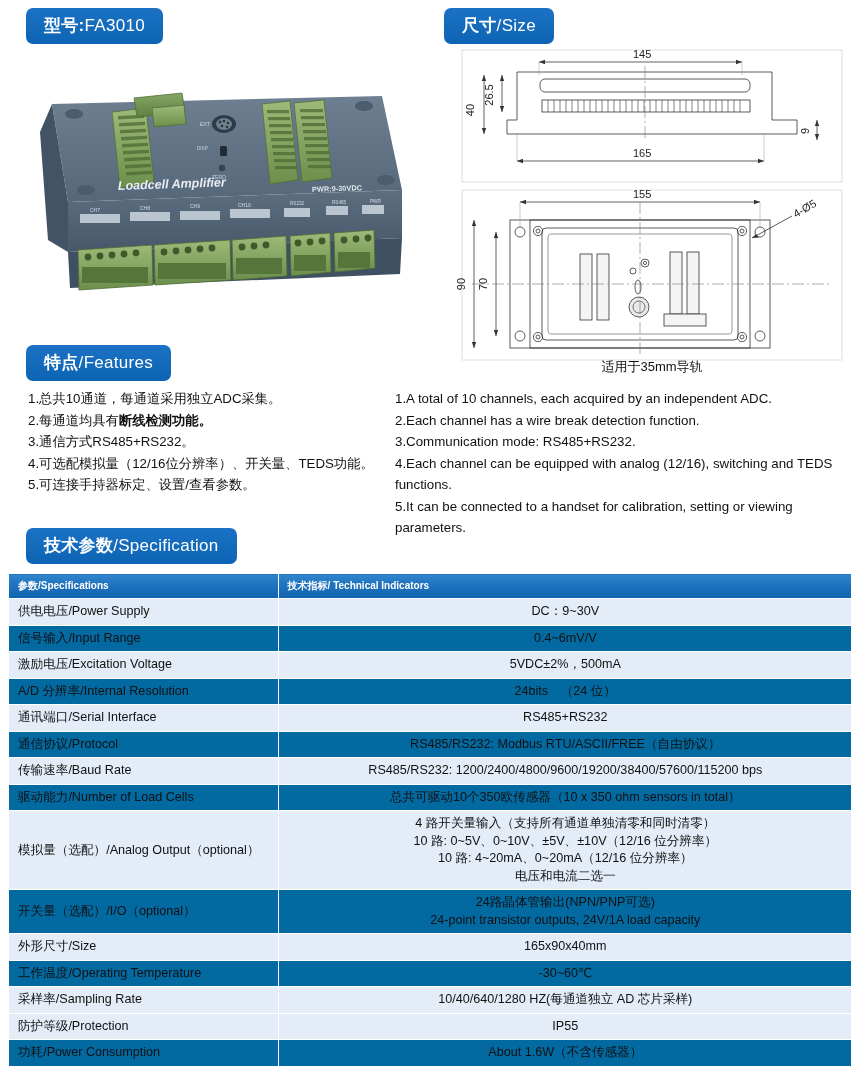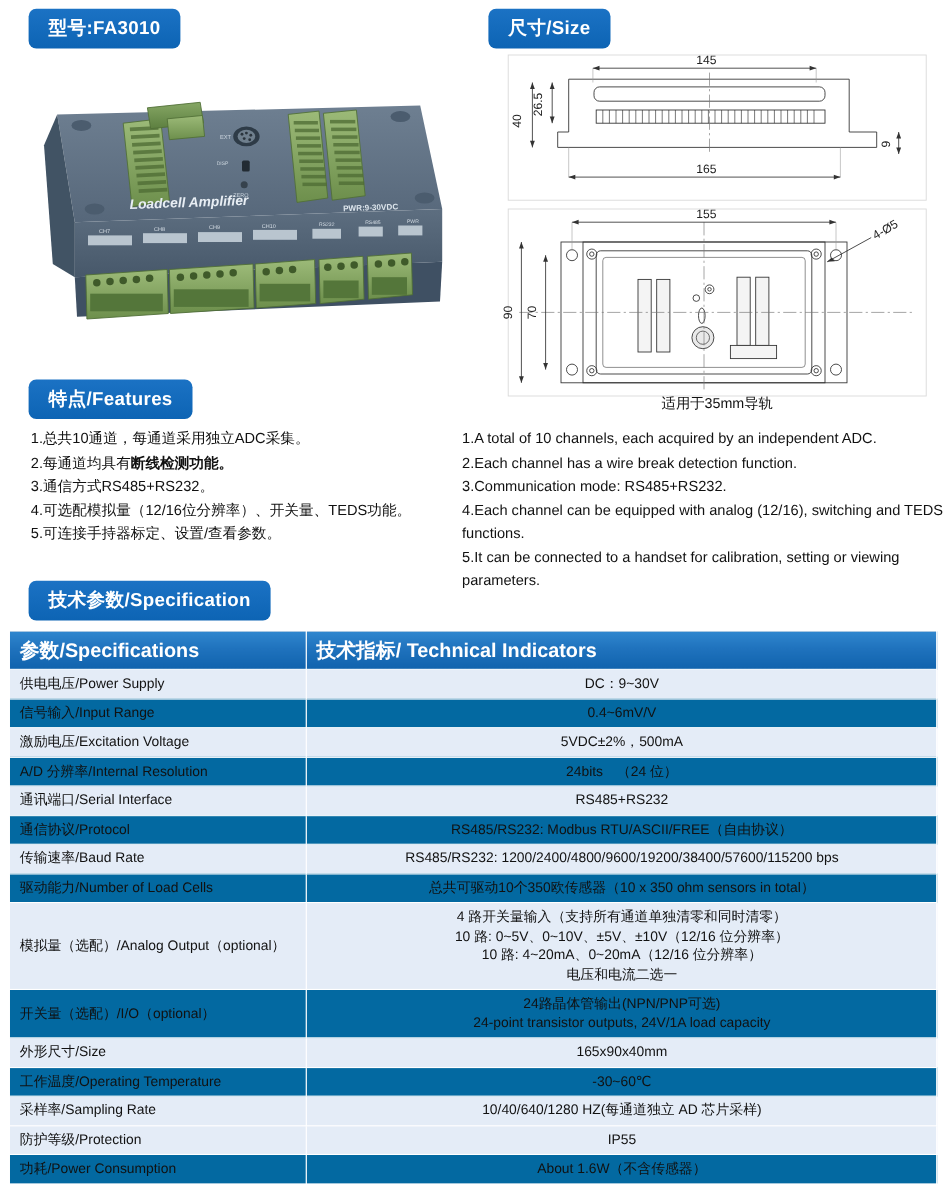--- a/index.html
+++ b/index.html
@@ -19,21 +19,21 @@
     background: linear-gradient(to bottom, #1b72c4, #0d64b4);
     color: #ffffff;
     border-radius: 7px;
     padding: 6px 18px 7px 18px;
     font-size: 17px;
     font-weight: bold;
     letter-spacing: 0.3px;
     white-space: nowrap;
   }
   .badge .cn { font-weight: bold; }
-  .badge .en { font-weight: bold; }
+  .badge .en { font-weight: normal; }
 
   #model-badge { position: absolute; left: 26px; top: 8px; }
   #size-badge  { position: absolute; left: 444px; top: 8px; }
   #features-badge { position: absolute; left: 26px; top: 345px; }
   #spec-badge  { position: absolute; left: 26px; top: 528px; }
 
   
   #product-photo {
     position: absolute; left: 34px; top: 62px;
     width: 386px; height: 245px;
@@ -51,21 +51,21 @@
   }
 
   
   .feat-list {
     position: absolute;
     font-size: 13.3px;
     line-height: 21.5px;
     color: #111;
   }
   #features-cn { left: 28px; top: 388px; width: 390px; }
-  #features-en { left: 420px; top: 388px; width: 440px; }
+  #features-en { left: 395px; top: 388px; width: 440px; }
   .feat-list .li { white-space: normal; }
   .feat-list .li b { font-weight: bold; }
 
   
   #spec-table {
     position: absolute; left: 8px; top: 573px;
     width: 844px;
     border-collapse: collapse;
     font-size: 12.6px;
     color: #111;
@@ -73,21 +73,21 @@
   #spec-table td, #spec-table th {
     padding: 4px 8px 4px 9px;
     vertical-align: middle;
     border: 1px solid #ffffff;
     text-align: left;
   }
   #spec-table thead th {
     background: linear-gradient(to bottom, #2f86ce 0%, #1f72bd 45%, #1063ad 100%);
     color: #ffffff;
     font-weight: bold;
-    font-size: 18px;
+    font-size: 10px;
     padding-top: 5px; padding-bottom: 5px;
   }
   #spec-table tbody tr.odd  td { background: #e4ecf7; }
   #spec-table tbody tr.even td { background: #0369a1; }
   #spec-table td.col-a { width: 270px; }
   #spec-table td.col-b { width: 574px; text-align: center; }
   #spec-table td .ml { display: block; line-height: 17.5px; }
   .rowh-1 td { height: 25px; }
   .rowh-multi td { height: auto; }
 </style>

